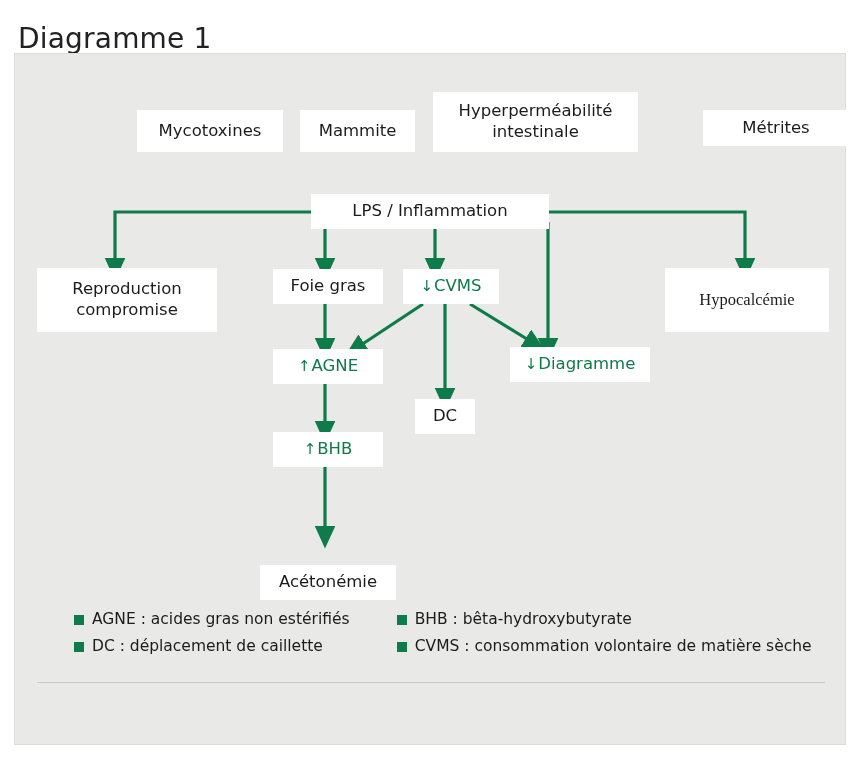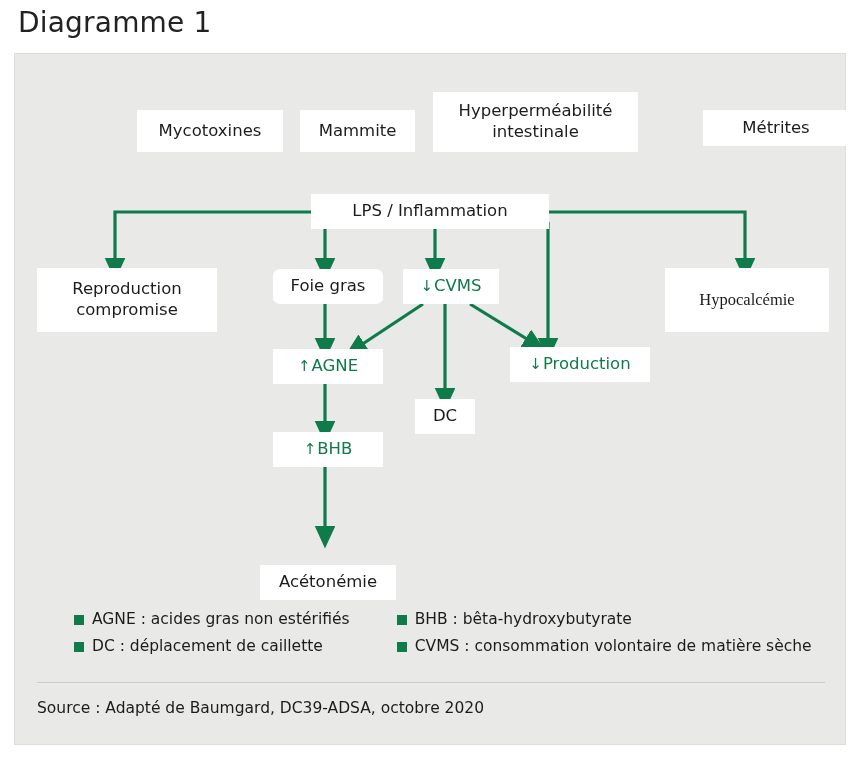--- a/index.html
+++ b/index.html
@@ -12,21 +12,21 @@
     height: 764px;
     font-family: "DejaVu Sans", sans-serif;
     color: #1c1c1c;
     position: relative;
     overflow: hidden;
   }
 
   #title {
     position: absolute;
     left: 18px;
-    top: 6px;
+    top: 22px;
     font-size: 28px;
     font-weight: 400;
     color: #222;
     letter-spacing: 0.2px;
   }
 
   #panel {
     position: absolute;
     left: 14px;
     top: 53px;
@@ -173,41 +173,41 @@
 
   <div class="node" style="left:296px; top:140px; width:238px; height:35px;">
     <span>LPS / Inflammation</span>
   </div>
 
   <div class="node" style="left:22px; top:214px; width:180px; height:64px;">
     <span style="white-space:pre-line;">Reproduction
 compromise</span>
   </div>
 
-  <div class="node" style="left:258px; top:215px; width:110px; height:35px;border-radius:7px;">
+  <div class="node" style="left:258px; top:215px; width:110px; height:35px;">
     <span>Foie gras</span>
   </div>
 
   <div class="node green" style="left:388px; top:215px; width:96px; height:35px;">
     <span class="arrowchar">↓</span>
       <span>CVMS</span>
   </div>
 
   <div class="node" style="left:650px; top:214px; width:164px; height:64px;font-family:Liberation Serif, serif;">
     <span>Hypocalcémie</span>
   </div>
 
   <div class="node green" style="left:258px; top:295px; width:110px; height:35px;">
     <span class="arrowchar">↑</span>
       <span>AGNE</span>
   </div>
 
   <div class="node green" style="left:495px; top:293px; width:140px; height:35px;">
     <span class="arrowchar">↓</span>
-      <span>Production</span>
+      <span>Diagramme</span>
   </div>
 
   <div class="node" style="left:400px; top:345px; width:60px; height:35px;">
     <span>DC</span>
   </div>
 
   <div class="node green" style="left:258px; top:378px; width:110px; height:35px;">
     <span class="arrowchar">↑</span>
       <span>BHB</span>
   </div>
@@ -234,15 +234,14 @@
       </div>
       <div class="legend-item col2">
         <span class="legend-sq"></span>
         <span>CVMS : consommation volontaire de matière sèche</span>
       </div>
     </div>
   </div>
 
   <div id="divider"></div>
 
-  <div id="source">Source : Adapté de Baumgard, DC39-ADSA, octobre 2020</div>
 
 </div>
 
 </body></html>

